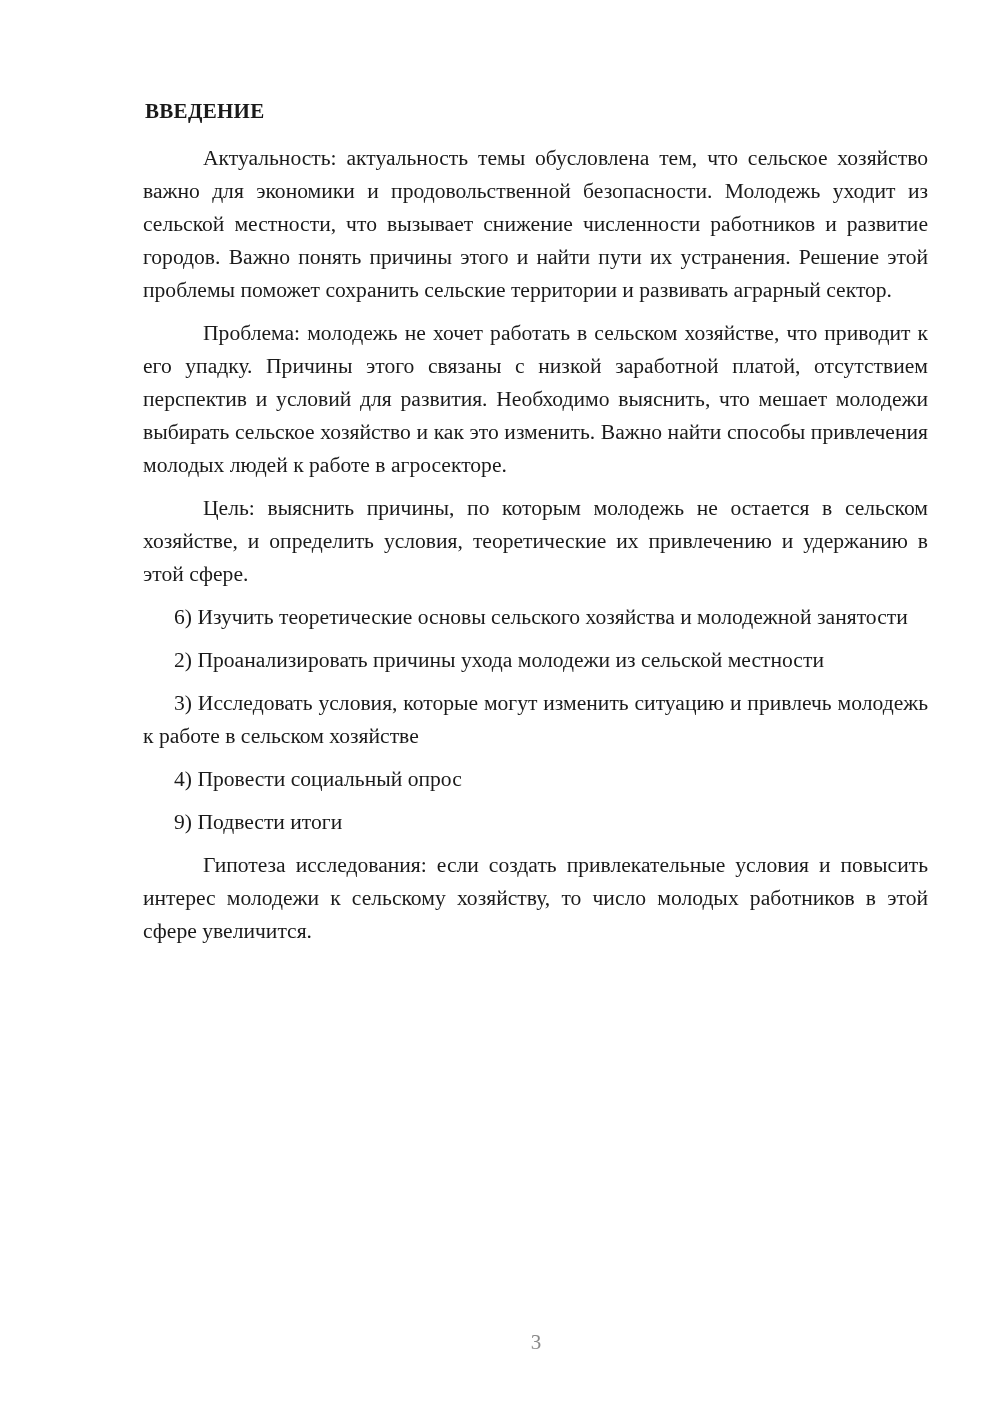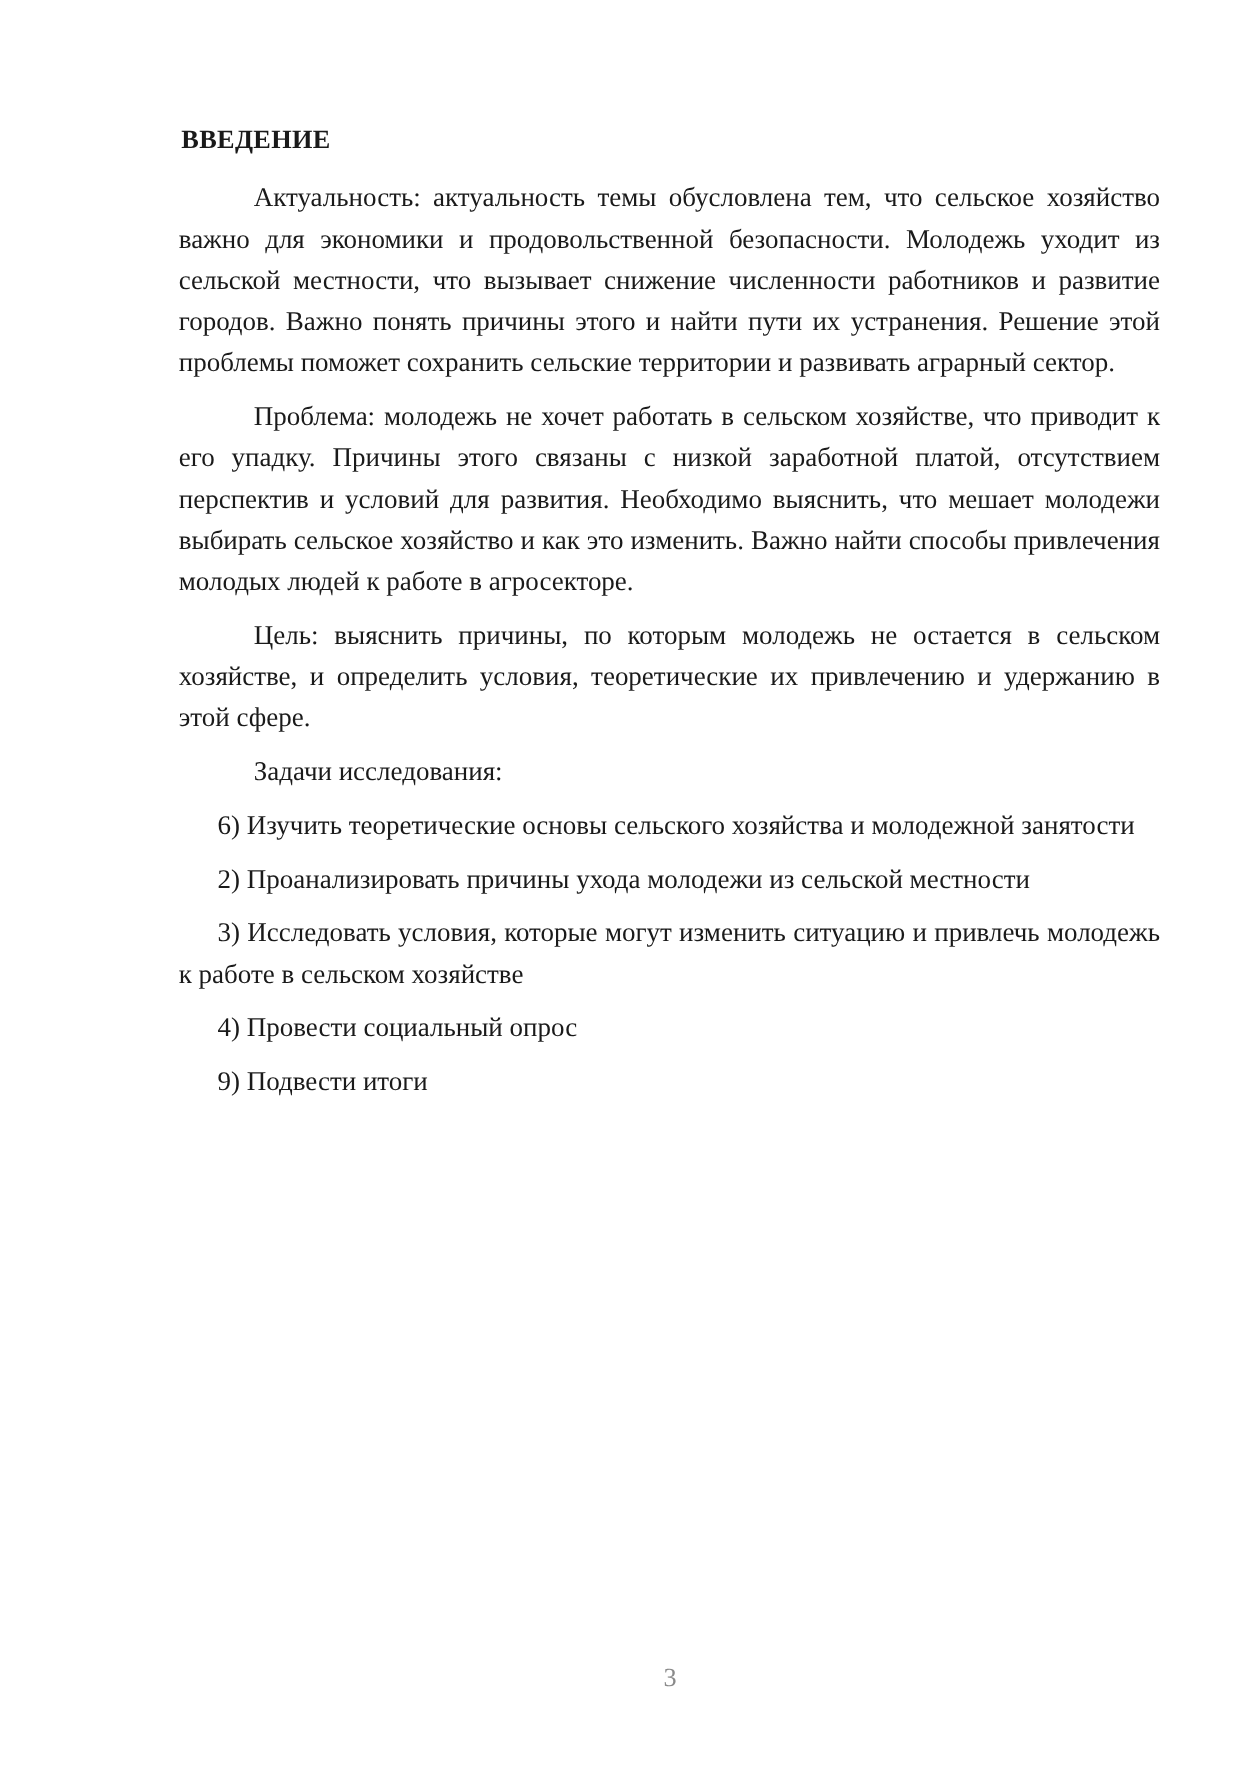--- a/index.html
+++ b/index.html
@@ -67,24 +67,24 @@
 </head>
 <body>
 
 <div class="page">
   <div class="title">ВВЕДЕНИЕ</div>
 
   <div class="body-text">
     <p class="p indent">Актуальность: актуальность темы обусловлена тем, что сельское хозяйство важно для экономики и продовольственной безопасности. Молодежь уходит из сельской местности, что вызывает снижение численности работников и развитие городов. Важно понять причины этого и найти пути их устранения. Решение этой проблемы поможет сохранить сельские территории и развивать аграрный сектор.</p>
     <p class="p indent">Проблема: молодежь не хочет работать в сельском хозяйстве, что приводит к его упадку. Причины этого связаны с низкой заработной платой, отсутствием перспектив и условий для развития. Необходимо выяснить, что мешает молодежи выбирать сельское хозяйство и как это изменить. Важно найти способы привлечения молодых людей к работе в агросекторе.</p>
     <p class="p indent">Цель: выяснить причины, по которым молодежь не остается в сельском хозяйстве, и определить условия, теоретические их привлечению и удержанию в этой сфере.</p>
-    <p class="p indent">Задачи исследования:</p>
 
     <p class="p list">6) Изучить теоретические основы сельского хозяйства и молодежной занятости</p>
     <p class="p list">2) Проанализировать причины ухода молодежи из сельской местности</p>
     <p class="p list">3) Исследовать условия, которые могут изменить ситуацию и привлечь молодежь к работе в сельском хозяйстве</p>
     <p class="p list">4) Провести социальный опрос</p>
     <p class="p list">9) Подвести итоги</p>
 
+    <p class="p indent">Гипотеза исследования: если создать привлекательные условия и повысить интерес молодежи к сельскому хозяйству, то число молодых работников в этой сфере увеличится.</p>
   </div>
 </div>
 
 <div class="page-number">3</div>
 
 </body></html>

